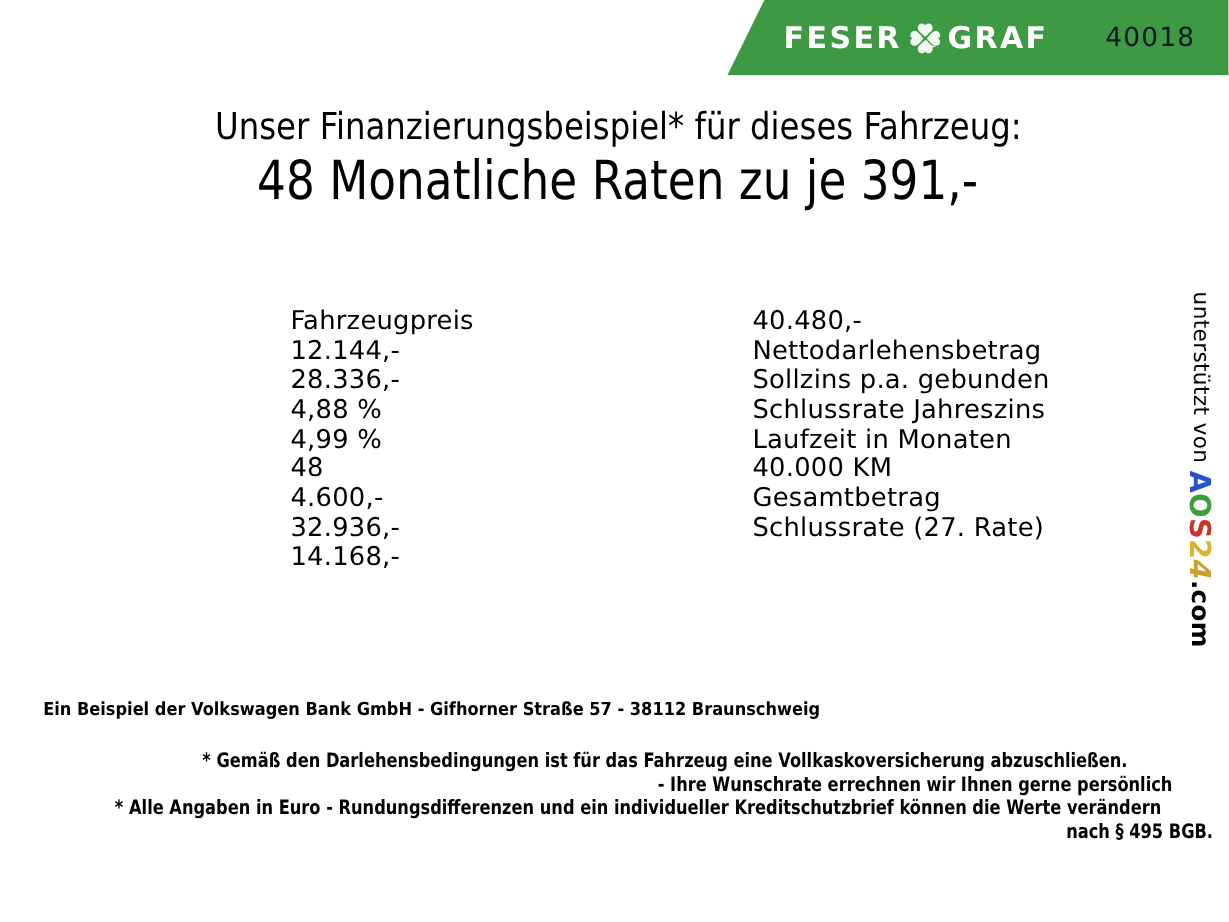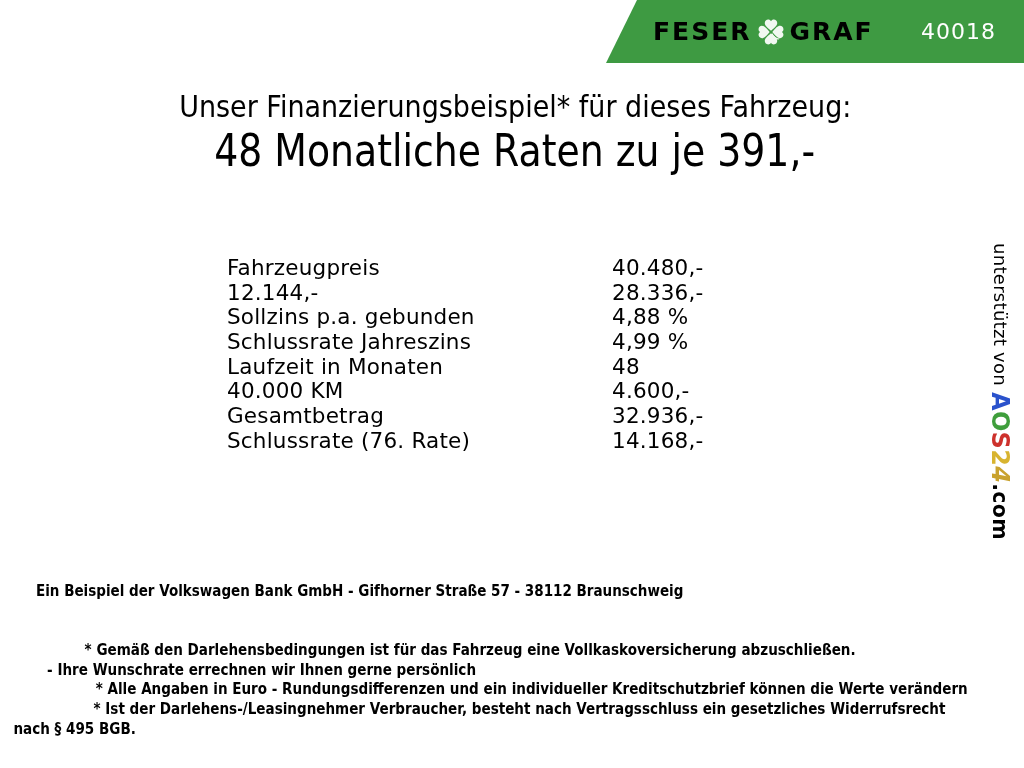--- a/index.html
+++ b/index.html
@@ -16,53 +16,53 @@
   .banner{
     position:absolute;top:0;left:595px;right:0;height:63px;
     clip-path:polygon(42px 0, 100% 0, 100% 100%, 11px 100%);
   }
   .banner-inner{
     display:flex;align-items:center;height:100%;
     padding:0 28px 0 58px;box-sizing:border-box;
   }
   .brand{
     display:flex;align-items:center;gap:3px;
-    color:#000000;font-weight:bold;font-size:25px;letter-spacing:2px;
+    color:#ffffff;font-weight:bold;font-size:25px;letter-spacing:2px;
   }
   .clover{display:flex;align-items:center;}
   .vehicle-number{
     margin-left:auto;
-    color:#ffffff;font-size:22px;letter-spacing:1px;
+    color:#0f172a;font-size:22px;letter-spacing:1px;
   }
 
   
   .title-block{position:absolute;left:0;top:86px;width:1030px;text-align:center;}
   .title-line1{line-height:40px;font-size:31px;white-space:nowrap;}
   .title-line1 > span{display:inline-block;transform:scaleX(.87);transform-origin:50% 50%;}
   .title-line2{line-height:50px;font-size:45px;white-space:nowrap;}
   .title-line2 > span{display:inline-block;transform:scaleX(.84);transform-origin:50% 50%;}
 
   
   .finance-table{
-    position:absolute;left:227px;top:256px;
+    position:absolute;left:242px;top:256px;
     display:grid;grid-template-columns:385px auto;
     font-size:21.5px;line-height:24.65px;
     letter-spacing:.2px;
   }
   .finance-table .lbl, .finance-table .val{white-space:nowrap;}
 
   
   .bank-line{
     position:absolute;left:0;top:581px;width:1024px;
     font-size:15px;font-weight:bold;line-height:20px;white-space:nowrap;
   }
   .bank-line > span{display:inline-block;transform:scaleX(.9);transform-origin:50% 50%;}
   .notes{
-    position:absolute;left:0;top:624px;width:1024px;text-align:left;
-    font-size:16.5px;font-weight:bold;margin-top:16px;
+    position:absolute;left:0;top:624px;width:1024px;text-align:right;
+    font-size:16.5px;font-weight:bold;
   }
   .note-line{line-height:19.7px;white-space:nowrap;}
   .note-line > span{display:inline-block;transform:scaleX(.82);transform-origin:50% 50%;}
 
   
   .credit{
     position:absolute;top:243px;right:10px;
     writing-mode:vertical-rl;
     font-size:18px;white-space:nowrap;
     letter-spacing:.3px;
@@ -99,44 +99,44 @@
 
   <section class="title-block">
     <div class="title-line1"><span>Unser Finanzierungsbeispiel* für dieses Fahrzeug:</span></div>
     <div class="title-line2"><span>48 Monatliche Raten zu je 391,-</span></div>
   </section>
 
   <section class="finance-table">
     <span class="lbl">Fahrzeugpreis</span>
     <span class="val">40.480,-</span>
     <span class="val">12.144,-</span>
+    <span class="lbl">Nettodarlehensbetrag</span>
     <span class="val">28.336,-</span>
     <span class="lbl">Sollzins p.a. gebunden</span>
     <span class="val">4,88 %</span>
     <span class="lbl">Schlussrate Jahreszins</span>
     <span class="val">4,99 %</span>
     <span class="lbl">Laufzeit in Monaten</span>
     <span class="val">48</span>
     <span class="val">40.000 KM</span>
     <span class="val">4.600,-</span>
     <span class="lbl">Gesamtbetrag</span>
     <span class="val">32.936,-</span>
-    <span class="lbl">Schlussrate (76. Rate)</span>
+    <span class="lbl">Schlussrate (27. Rate)</span>
     <span class="val">14.168,-</span>
   </section>
 
   <div class="bank-line">
     <span>Ein Beispiel der Volkswagen Bank GmbH - Gifhorner Straße 57 - 38112 Braunschweig</span>
   </div>
 
   <div class="notes">
     <div class="note-line"><span>* Gemäß den Darlehensbedingungen ist für das Fahrzeug eine Vollkaskoversicherung abzuschließen.</span></div>
     <div class="note-line"><span>- Ihre Wunschrate errechnen wir Ihnen gerne persönlich</span></div>
     <div class="note-line"><span>* Alle Angaben in Euro - Rundungsdifferenzen und ein individueller Kreditschutzbrief können die Werte verändern</span></div>
-    <div class="note-line"><span>* Ist der Darlehens-/Leasingnehmer Verbraucher, besteht nach Vertragsschluss ein gesetzliches Widerrufsrecht</span></div>
     <div class="note-line"><span>nach § 495 BGB.</span></div>
   </div>
 
   <aside class="credit">
     <span>unterstützt von </span><span class="aos-logo"><span class="aos-letter" style="color: rgb(42, 82, 204);">A</span><span class="aos-letter" style="color: rgb(63, 158, 60);">O</span><span class="aos-letter" style="color: rgb(205, 49, 44);">S</span><span class="aos-letter" style="color: rgb(216, 180, 48);">2</span><span class="aos-letter aos-4" style="color: rgb(201, 162, 46);">4</span></span><span class="domain">.com</span>
   </aside>
 
 </div>
 
 </body></html>

